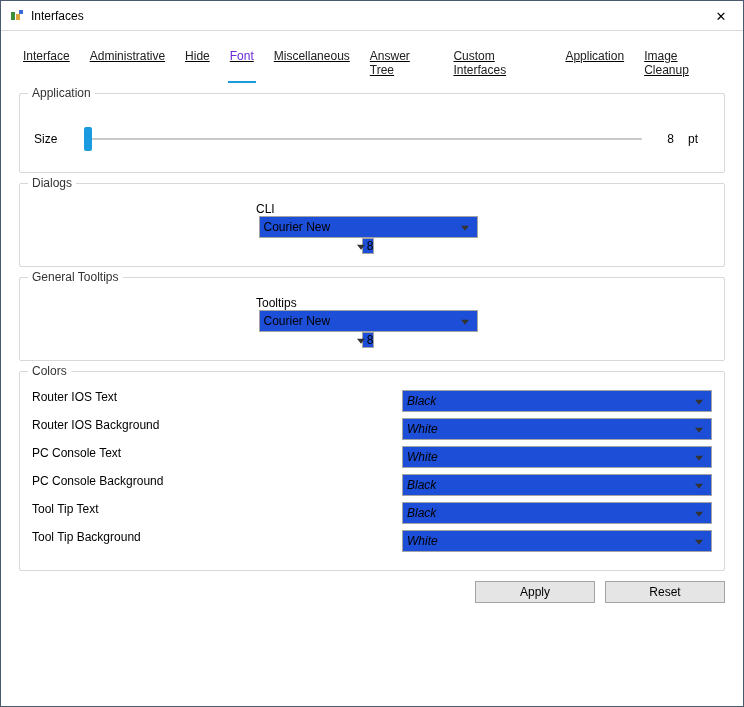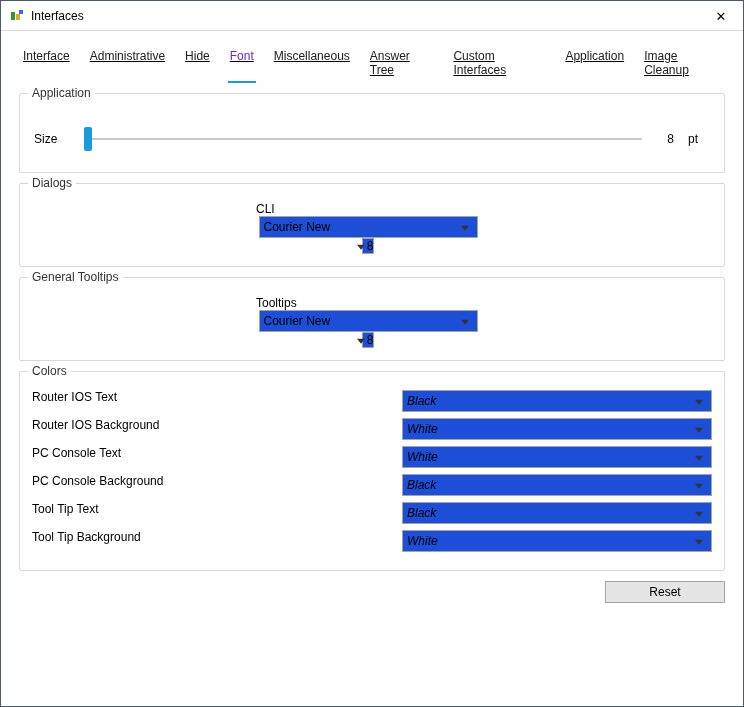--- a/index.html
+++ b/index.html
@@ -287,17 +287,20 @@
     <div class="color-row">
       <span class="label">Tool Tip Background</span>
       <div class="select">
         <span>White</span>
       </div>
     </div>
   </div>
 
   <div class="buttons">
     <div class="btn">
+      <span>Apply</span>
+    </div>
+    <div class="btn">
       <span>Reset</span>
     </div>
   </div>
 
 </div>
 
 </body></html>

